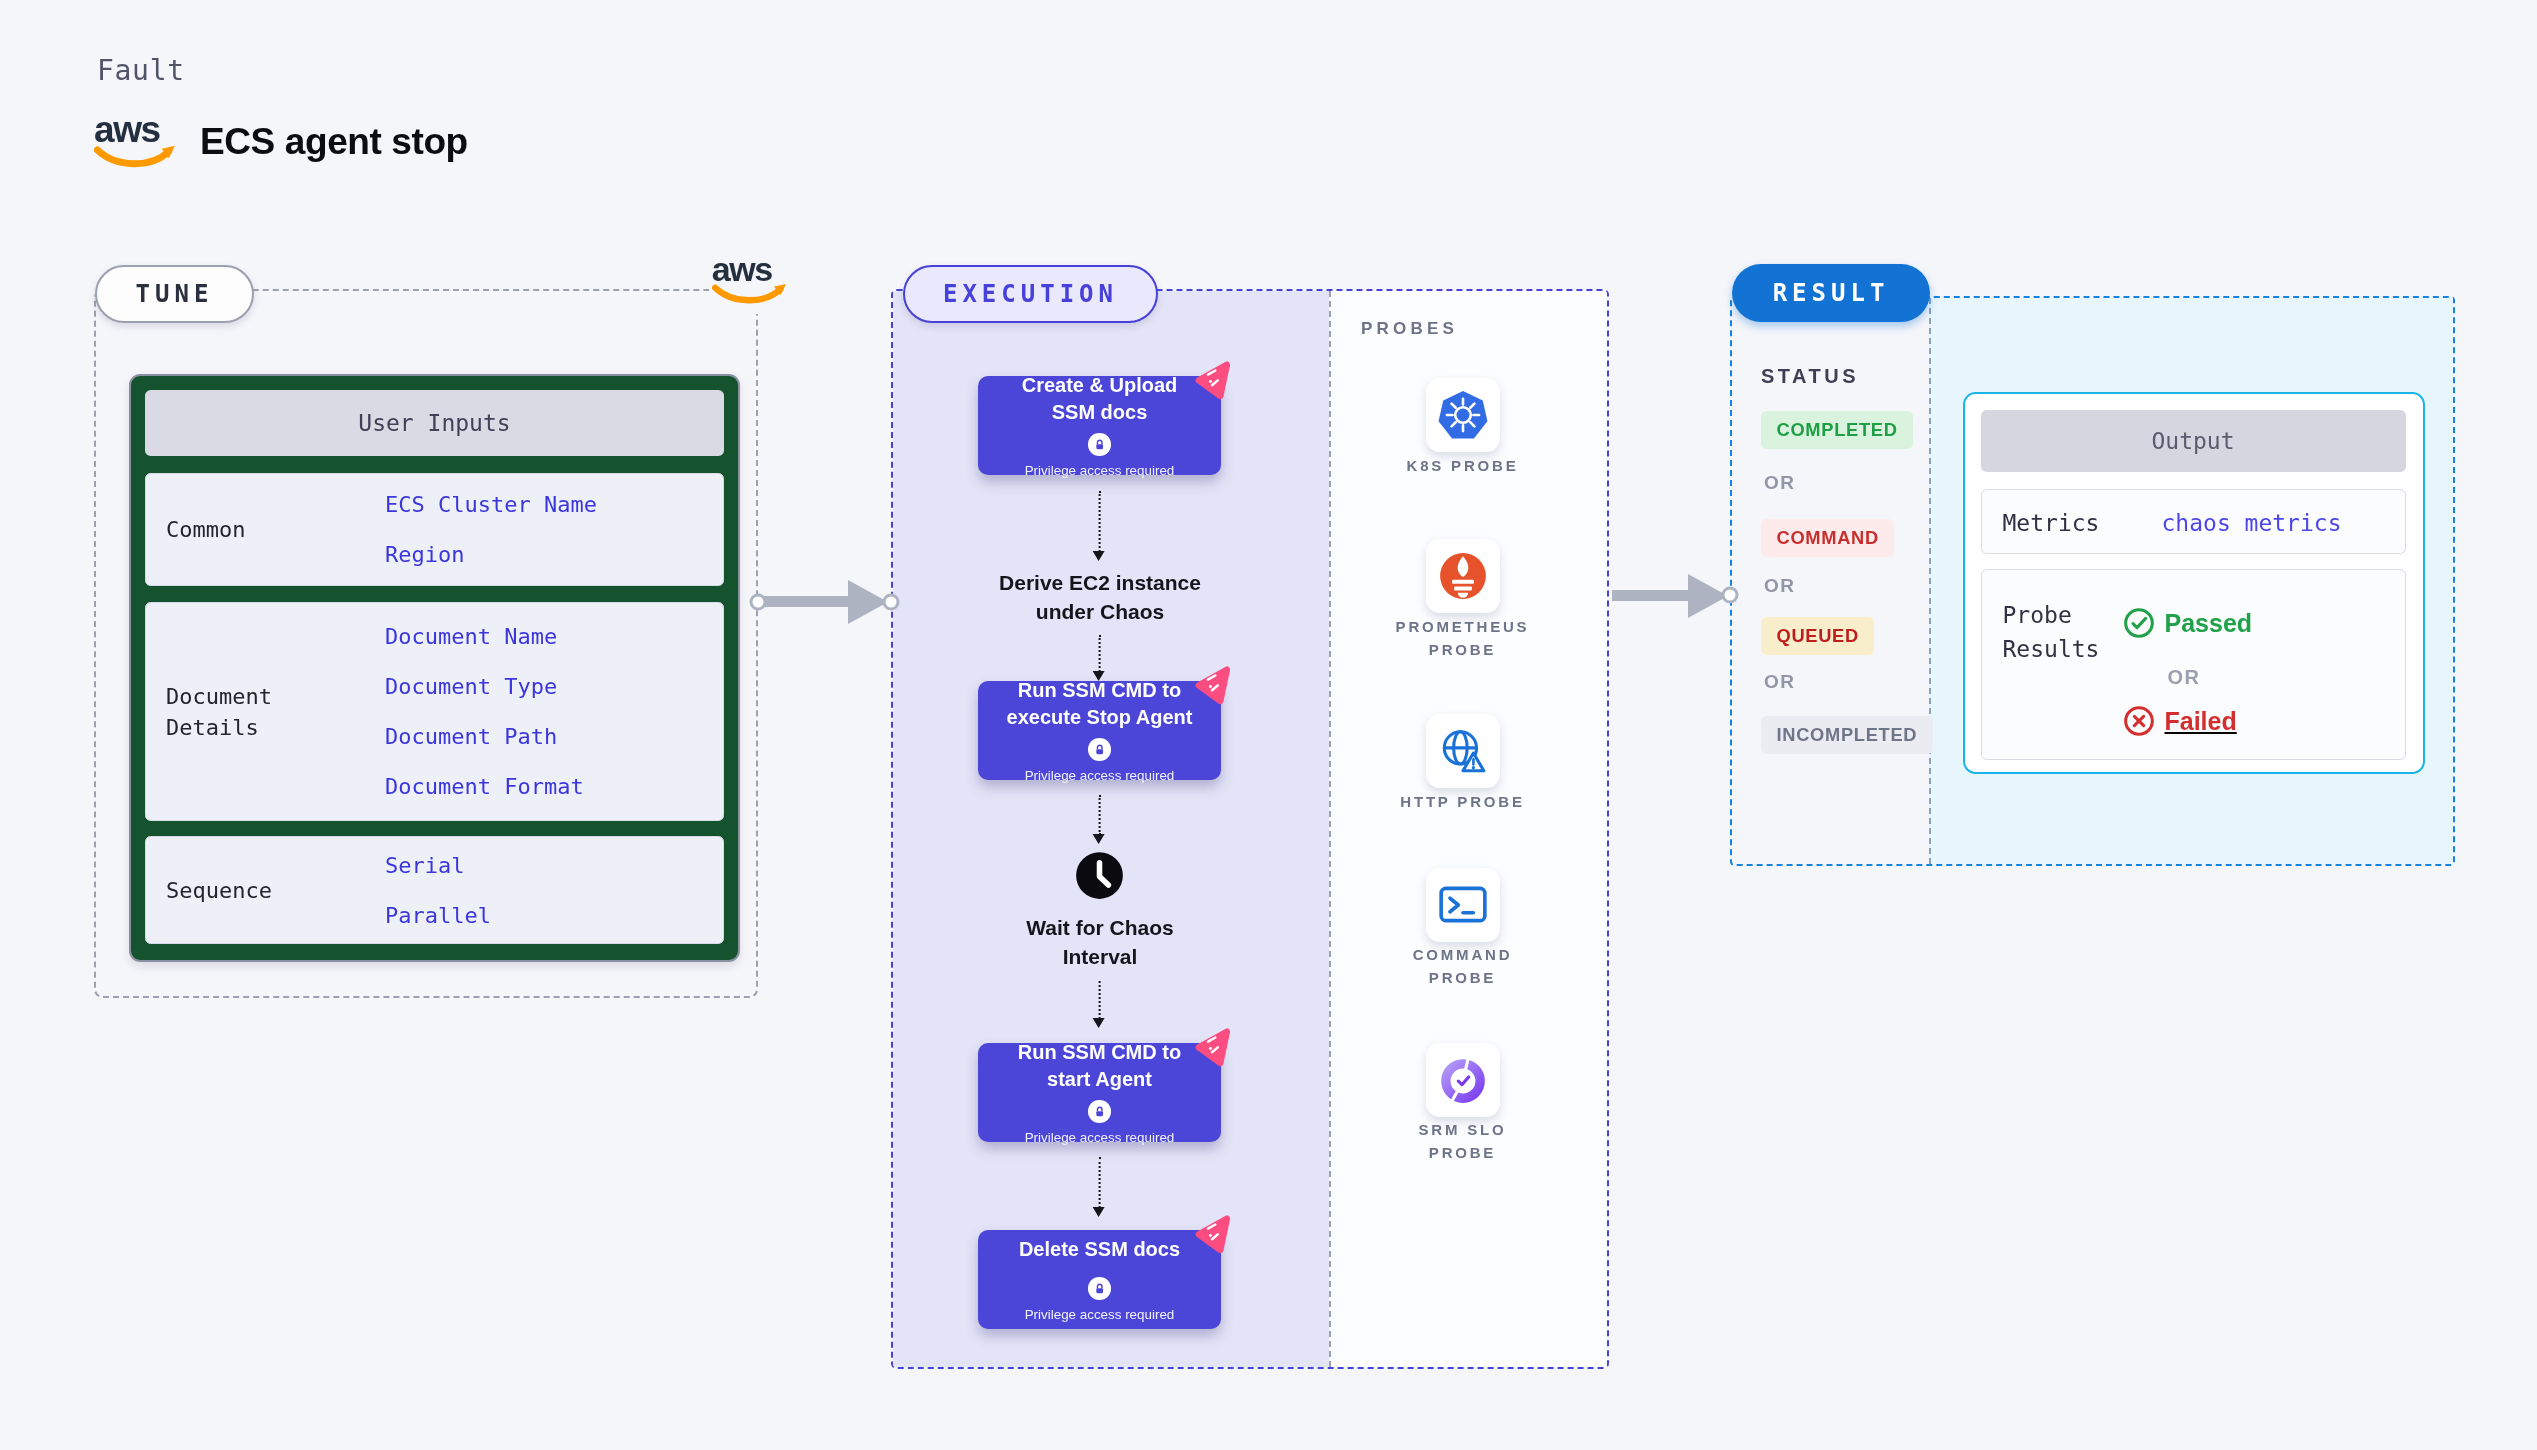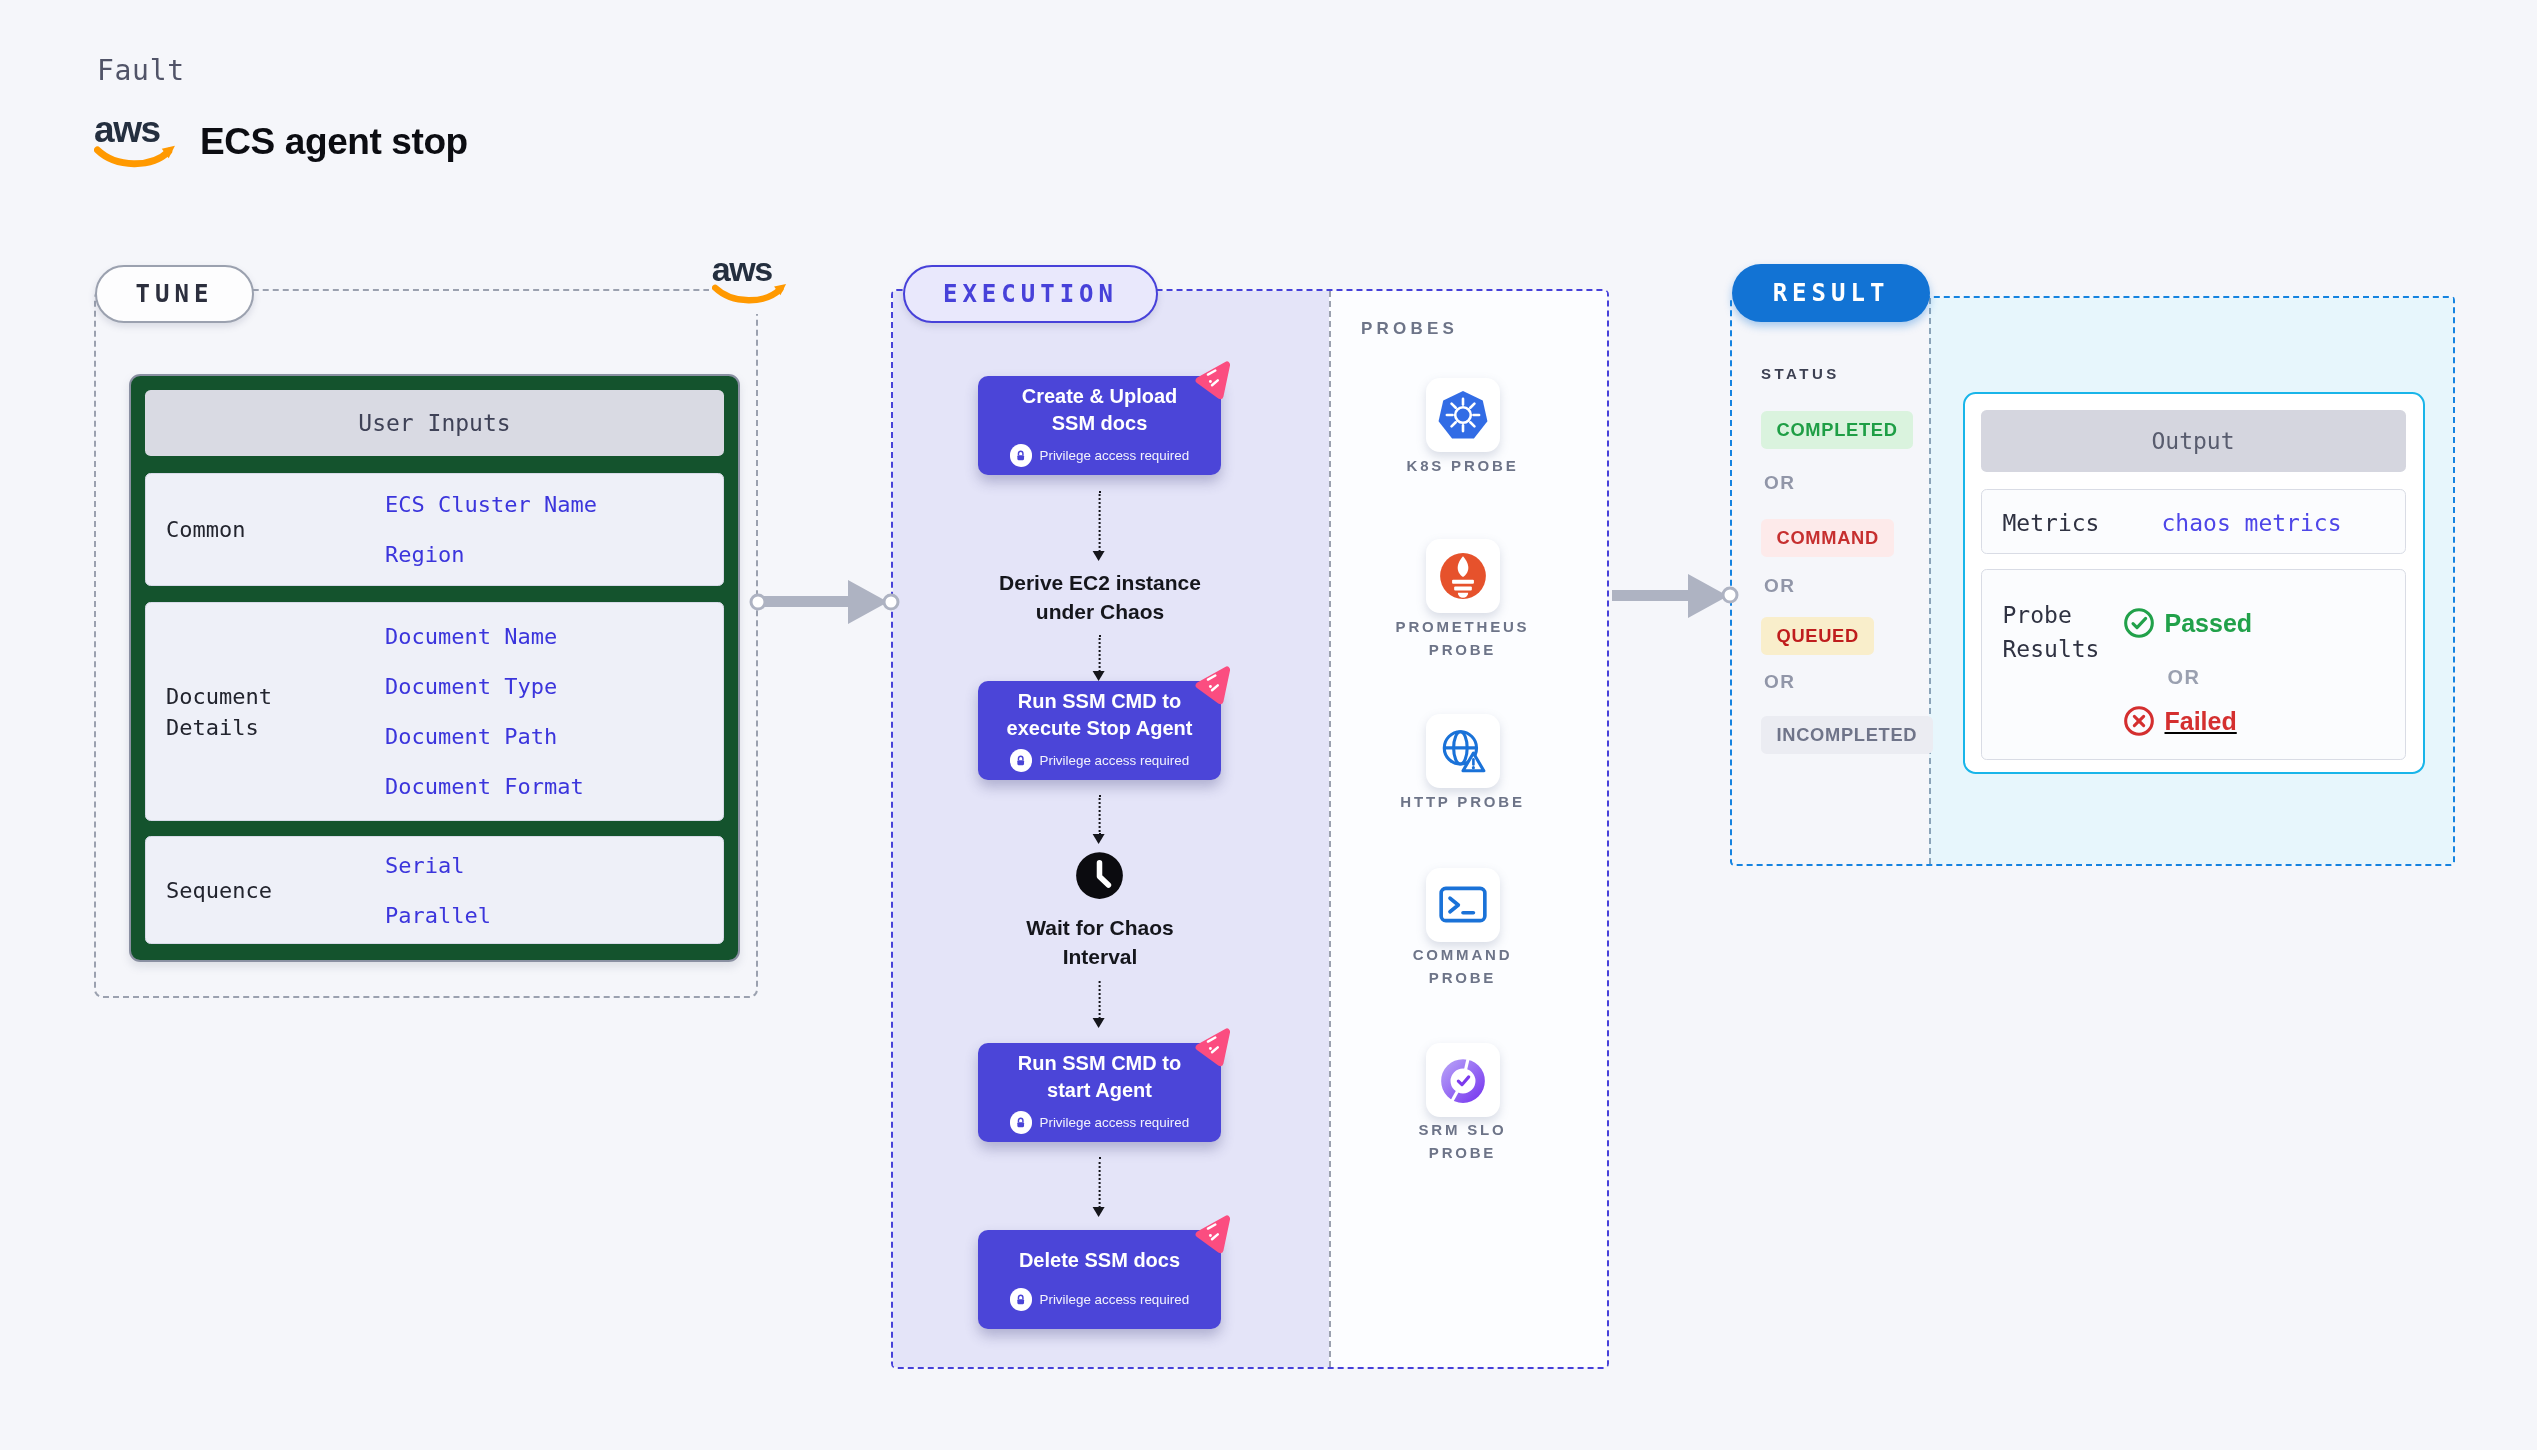--- a/index.html
+++ b/index.html
@@ -65,40 +65,40 @@
   .ahead{width:0;height:0;border-top:22px solid transparent;border-bottom:22px solid transparent;
     border-left:40px solid var(--arrow-gray);}
   .connector{width:17px;height:17px;border-radius:50%;background:#fff;border:3.5px solid var(--arrow-gray);
     transform:translate(-50%,-50%);z-index:5;}
 
   
   .step{width:243px;background:#4b45d8;border-radius:10px;color:#fff;display:flex;flex-direction:column;
     align-items:center;justify-content:center;gap:7px;padding:10px 7px 11.3px;
     box-shadow:0 7px 12.7px rgba(55,55,120,.30);}
   .step-title{font-size:20px;font-weight:700;line-height:27px;text-align:center;}
-  .lock-row{display:flex;align-items:center;gap:7px;}
+  .lock-row{display:flex;align-items:center;gap:7px;flex-direction:column;}
   .lock-circle{width:22.6px;height:22.6px;border-radius:50%;background:#fff;display:flex;align-items:center;justify-content:center;}
   .lock-label{font-size:13.4px;color:#f2f2fd;}
   .step-badge{position:absolute;top:-17px;right:-14px;width:41px;height:41px;}
   .dot-arrow{width:0;border-left:2.8px dotted var(--ink);transform:translateX(-1.4px);}
   .dot-arrow:after{content:"";position:absolute;bottom:-9.2px;left:-7.8px;width:0;height:0;
     border-left:6.4px solid transparent;border-right:6.4px solid transparent;border-top:10.6px solid var(--ink);}
   .flow-text{width:282px;text-align:center;font-size:21px;font-weight:700;color:var(--ink);line-height:29px;}
   .clock{width:51px;height:51px;}
 
   
   .probes-title{font-size:17px;font-weight:700;letter-spacing:4.2px;color:var(--probe-label);}
   .probe-card{width:74px;height:74px;background:#fff;border-radius:14px;display:flex;align-items:center;
     justify-content:center;box-shadow:0 4.2px 10px rgba(120,130,160,.25);}
   .probe-card svg{width:52px;height:52px;}
   .probe-label{width:169px;text-align:center;font-size:15px;font-weight:700;letter-spacing:2.8px;
     color:var(--probe-label);line-height:22.6px;}
 
   
-  .status-title{font-size:15px;font-weight:700;letter-spacing:3.5px;color:#3c4052;}
+  .status-title{font-size:20px;font-weight:700;letter-spacing:3.5px;color:#3c4052;}
   .badge{display:inline-block;font-size:18.3px;font-weight:700;letter-spacing:0.7px;padding:7.8px 15.5px;border-radius:5.6px;}
   .or{font-size:19px;font-weight:700;color:var(--or-gray);letter-spacing:1.4px;}
 
   
   .output-card{left:231px;top:94px;width:462px;height:382px;background:#fff;border:2.8px solid var(--output-border);
     border-radius:12.7px;}
   .output-header{left:15.5px;top:15.5px;width:425px;height:62px;background:#d5d6df;border-radius:5.6px;
     display:flex;align-items:center;justify-content:center;font-size:23px;color:#585c6e;}
   .o-row{left:15.5px;width:425px;background:#fbfcfe;border:1.4px solid #d9dce5;border-radius:5.6px;}
   .o-label{font-size:23px;color:#2f3242;line-height:34px;}

